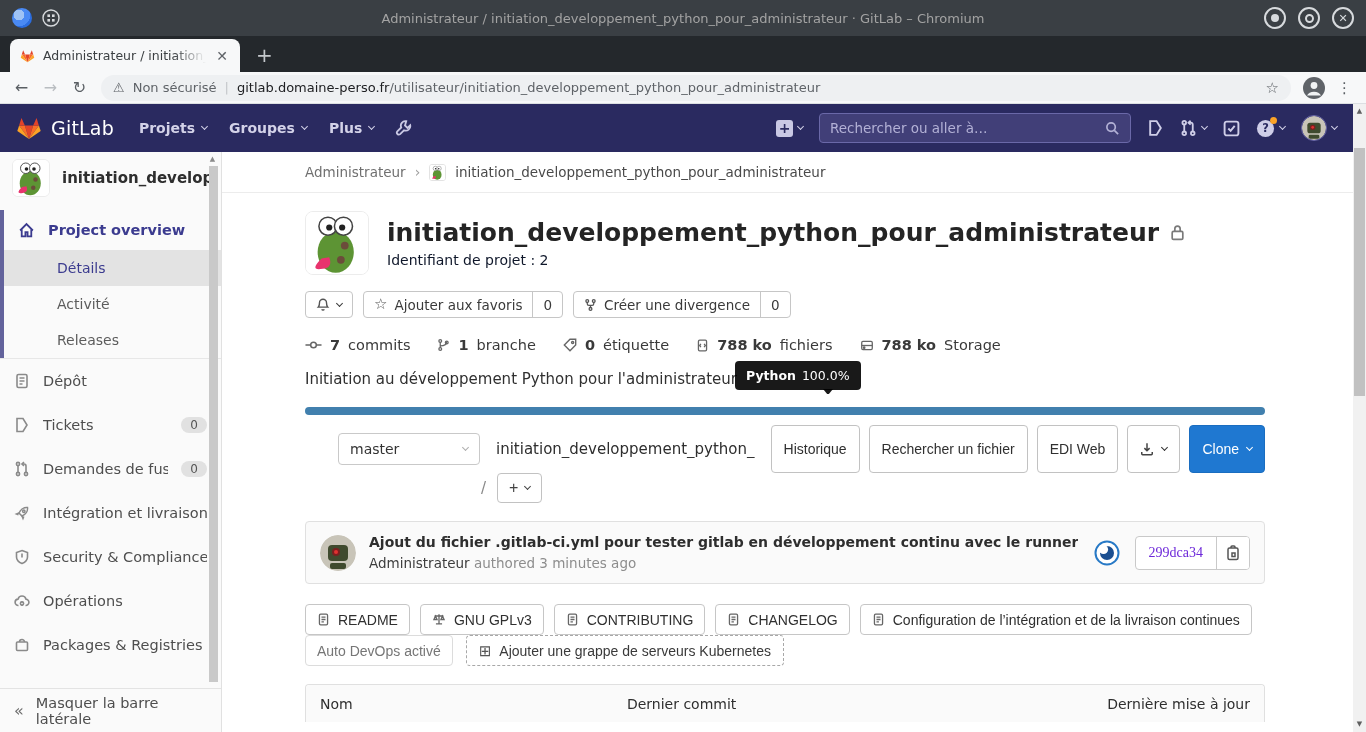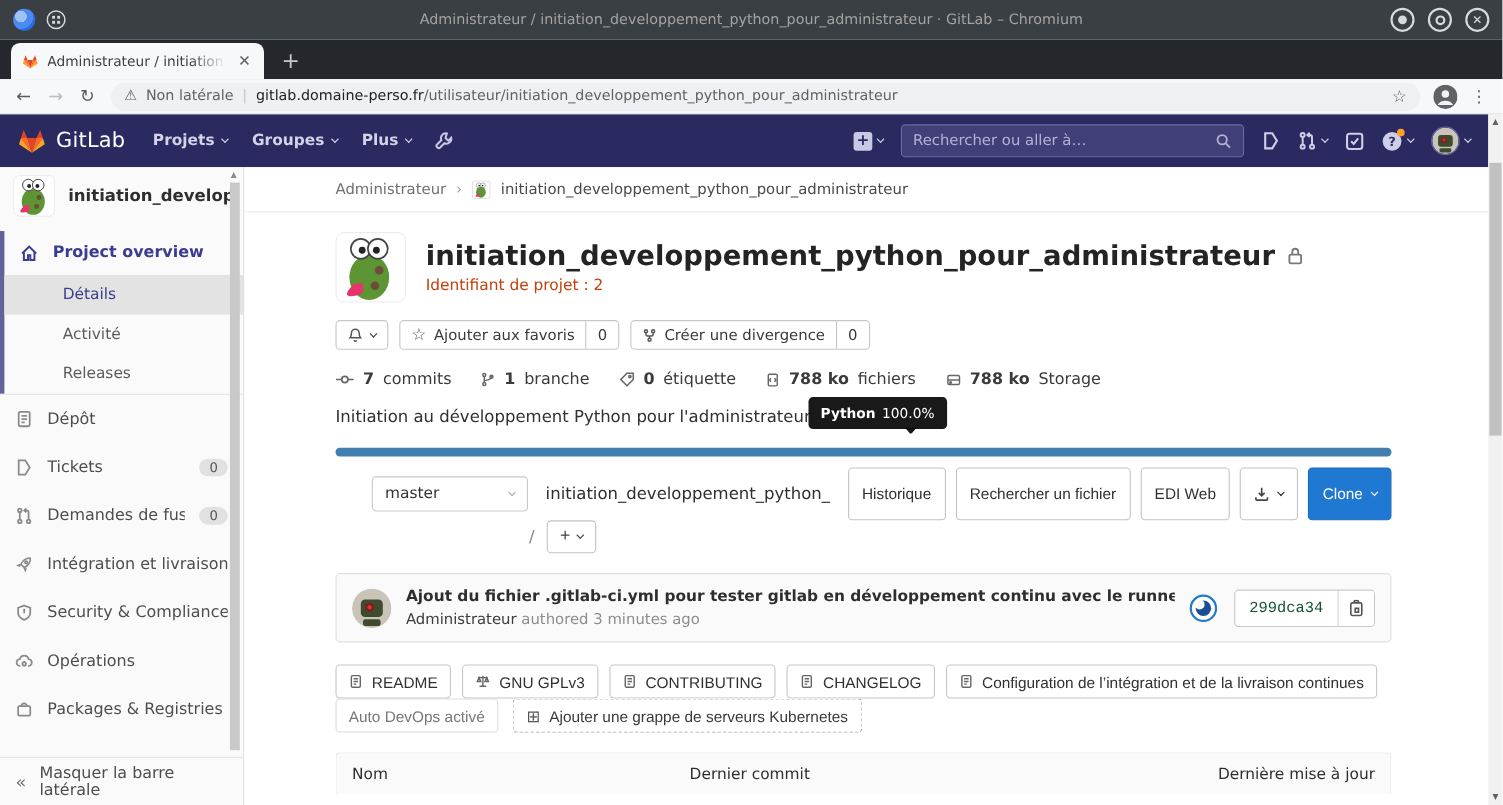--- a/index.html
+++ b/index.html
@@ -84,21 +84,21 @@
   .breadcrumbs{height:41px;border-bottom:1px solid #ececec;display:flex;align-items:center;padding:0 88px 0 83px;gap:9px;font-size:13.5px;color:#707070;flex:none}
   .bc-sep{color:#9f9f9f;font-size:14px}
   .bc-avatar{width:17px;height:17px;border-radius:3px;overflow:hidden;border:1px solid #e3e3e3}
   .bc-current{color:#4a4a4a}
 
   .proj-header{display:flex;gap:18px;padding:18px 88px 0 83px;align-items:center}
   .proj-avatar{width:64px;height:64px;border-radius:8px;border:1px solid #ececec;overflow:hidden;flex:none}
   .proj-title-row{display:flex;align-items:center;gap:11px}
   .proj-title{font-size:25px;color:#242424;font-weight:bold;white-space:nowrap}
   .lock-ic{color:#7a7a7a}
-  .proj-id{color:#c2410c;font-size:14px;margin-top:5px}
+  .proj-id{color:#0f172a;font-size:14px;margin-top:5px}
 
   .actions-row{display:flex;gap:10px;padding:16px 88px 0 83px;align-items:center;height:43px}
   .split-btn{display:flex;align-items:stretch;border:1px solid #c6c6c6;border-radius:4px;overflow:hidden;background:#fff;height:27px}
   .seg{display:flex;align-items:center;gap:7px;padding:0 10px;font-size:13.5px;color:#3a3a3a}
   .seg + .seg{border-left:1px solid #c6c6c6}
   .seg .star-glyph{font-size:15px;color:#555;margin-top:-2px}
 
   .stats-row{display:flex;gap:27px;padding:16px 88px 0 83px;font-size:14.5px;color:#3a3a3a;align-items:center;height:38px}
   .stat{display:flex;gap:8px;align-items:center;white-space:nowrap}
   .stat .ic{color:#666;flex:none}
@@ -122,21 +122,21 @@
   .plus-btn{height:30px;padding:0 11px;border:1px solid #c2c2c2;border-radius:4px;background:#fff;display:inline-flex;align-items:center;gap:7px;color:#444;font-size:16px}
 
   .commit-box{margin:18px 88px 0 83px;border:1px solid #e0e0e0;background:#fafafa;border-radius:4px;display:flex;align-items:center;gap:13px;padding:0 14px;height:63px;flex:none}
   .commit-avatar{width:36px;height:36px;border-radius:50%;overflow:hidden;flex:none}
   .commit-texts{min-width:0}
   .commit-msg{font-weight:bold;font-size:14px;color:#2e2e2e;white-space:nowrap;overflow:hidden}
   .commit-meta{font-size:13.5px;color:#8d8d8d;margin-top:5px}
   .commit-author{color:#3d3d3d}
   .commit-right{margin-left:auto;display:flex;align-items:center;gap:15px;flex:none}
   .sha-group{display:flex;border:1px solid #c9c9c9;border-radius:4px;overflow:hidden;background:#fff;height:34px;align-items:stretch}
-  .sha{display:flex;align-items:center;padding:0 13px;font-family:Liberation Mono, monospace;font-size:14px;color:#14532d;border-right:1px solid #c9c9c9}
+  .sha{display:flex;align-items:center;padding:0 13px;font-family:Liberation Serif, serif;font-size:14px;color:#6d28d9;border-right:1px solid #c9c9c9}
   .copy-btn{display:flex;align-items:center;padding:0 9px;background:#fff;color:#555}
 
   .shortcut-row{display:flex;gap:10px;margin:20px 88px 0 83px;height:22px}
   .btn31{height:31px;padding:0 11px;border:1px solid #c6c6c6;border-radius:4px;background:#fff;font-size:14px;color:#303030;display:inline-flex;align-items:center;gap:8px;white-space:nowrap}
   .btn31 .ic{color:#666;flex:none}
 
   .devops-row{display:flex;gap:13px;margin:9px 88px 0 83px;height:31px}
   .autodevops{height:31px;padding:0 11px;border:1px solid #dcdcdc;border-radius:4px;background:#fff;font-size:14px;color:#767676;display:inline-flex;align-items:center;white-space:nowrap}
   .kube-btn{height:31px;padding:0 12px;border:1px dashed #a8a8a8;border-radius:4px;background:#fff;font-size:14px;color:#3a3a3a;display:inline-flex;align-items:center;gap:8px;white-space:nowrap}
   .kube-plus{font-size:15px;color:#555}
@@ -200,21 +200,21 @@
   </div>
   <span class="newtab">+</span>
 </div>
 
 <div class="toolbar">
   <span class="nav-ic">←</span>
   <span class="nav-ic disabled">→</span>
   <span class="nav-ic">↻</span>
   <div class="omnibox">
     <span class="warn-ic">⚠</span>
-    <span>Non latérale</span>
+    <span>Non sécurisé</span>
     <span class="url-sep">|</span>
     <span class="url-text"><span class="url-host">gitlab.domaine-perso.fr</span><span class="url-path">/utilisateur/initiation_developpement_python_pour_administrateur</span></span>
     <span class="bookmark-ic">☆</span>
   </div>
   <span class="profile-btn">
     <svg width="22" height="22" viewBox="0 0 22 22">
         <circle cx="11" cy="11" r="11" fill="#5f6368"></circle>
         <circle cx="11" cy="8.5" r="3.4" fill="#f1f3f4"></circle>
         <path d="M4 18.5 a7.5 6 0 0 1 14 0" fill="#f1f3f4"></path>
       </svg>

